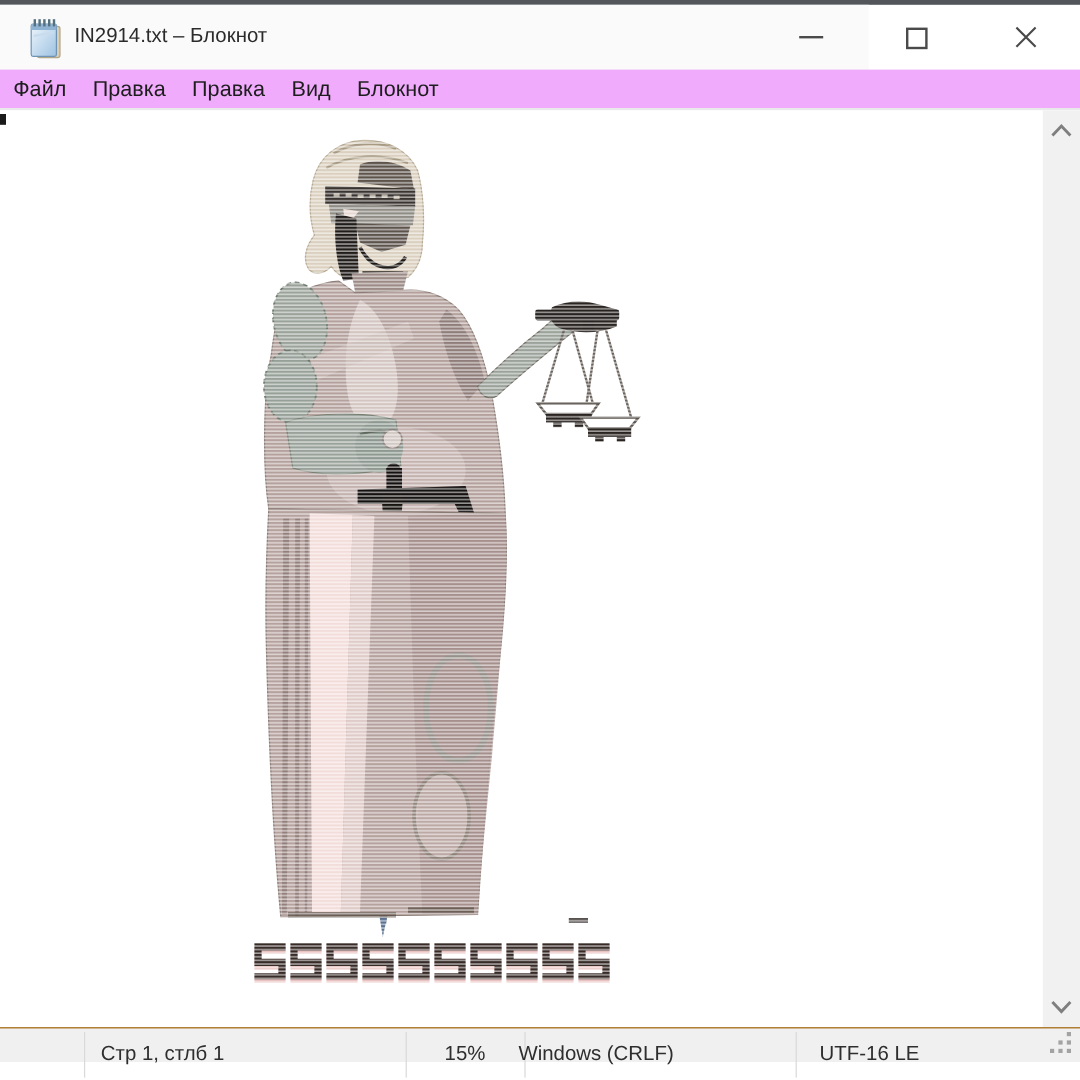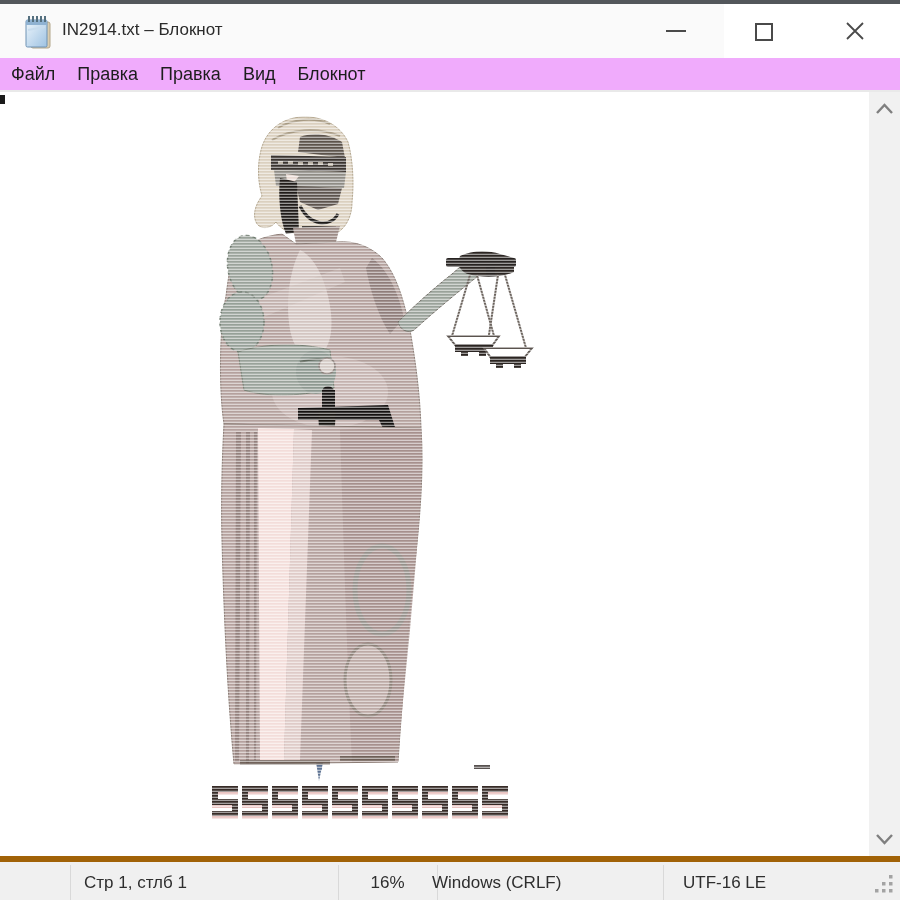--- a/index.html
+++ b/index.html
@@ -26,21 +26,21 @@
   
   .editor{position:absolute;left:0;top:92px;width:900px;height:764px;background:#ffffff;}
   .caret{position:absolute;left:0;top:3px;width:5px;height:9px;background:#1a1a1a;}
   .art-svg{position:absolute;left:0;top:0;}
   
   .vscroll{position:absolute;left:869px;top:0;width:31px;height:764px;background:#f1f1f1;}
   .scroll-btn{position:absolute;left:0;width:31px;height:34px;background:transparent;border:none;padding:0;}
   .scroll-up{top:0;} .scroll-down{bottom:0;}
   .chev{position:absolute;left:6px;top:10px;}
   
-  .statusbar{position:absolute;left:0;top:856px;width:900px;height:44px;background:#f0f0f0;border-top:6px solid #a16207;box-sizing:border-box;}
+  .statusbar{position:absolute;left:0;top:856px;width:900px;height:29px;background:#f0f0f0;border-top:1px solid #a16207;box-sizing:border-box;}
   .sb-div{position:absolute;top:3px;width:1px;height:38px;background:#d9d9d9;}
   .sb-text{position:absolute;top:11px;font-size:17px;color:#2e2e2e;white-space:nowrap;}
   .sb-pos{left:84px;}
   .sb-zoom{left:338px;width:99px;text-align:center;}
   .sb-eol{left:432px;}
   .sb-enc{left:683px;text-align:right;}
   .grip{position:absolute;right:5px;bottom:5px;}
 </style>
 </head>
 <body>
@@ -231,21 +231,21 @@
     </button>
   </div>
 </div>
 
 <div class="statusbar">
   <div class="sb-div" style="left:70px"></div>
   <div class="sb-div" style="left:338px"></div>
   <div class="sb-div" style="left:437px"></div>
   <div class="sb-div" style="left:663px"></div>
   <div class="sb-text sb-pos">Стр 1, стлб 1</div>
-  <div class="sb-text sb-zoom">16%</div>
+  <div class="sb-text sb-zoom">15%</div>
   <div class="sb-text sb-eol">Windows (CRLF)</div>
   <div class="sb-text sb-enc">UTF-16 LE</div>
   <svg class="grip" width="22" height="22" viewBox="0 0 22 22">
     <g fill="#a3a3a3">
       <rect x="16" y="2" width="3.5" height="3.5"></rect>
       <rect x="9" y="9" width="3.5" height="3.5"></rect>
         <rect x="16" y="9" width="3.5" height="3.5"></rect>
       <rect x="2" y="16" width="3.5" height="3.5"></rect>
         <rect x="9" y="16" width="3.5" height="3.5"></rect>
         <rect x="16" y="16" width="3.5" height="3.5"></rect>

